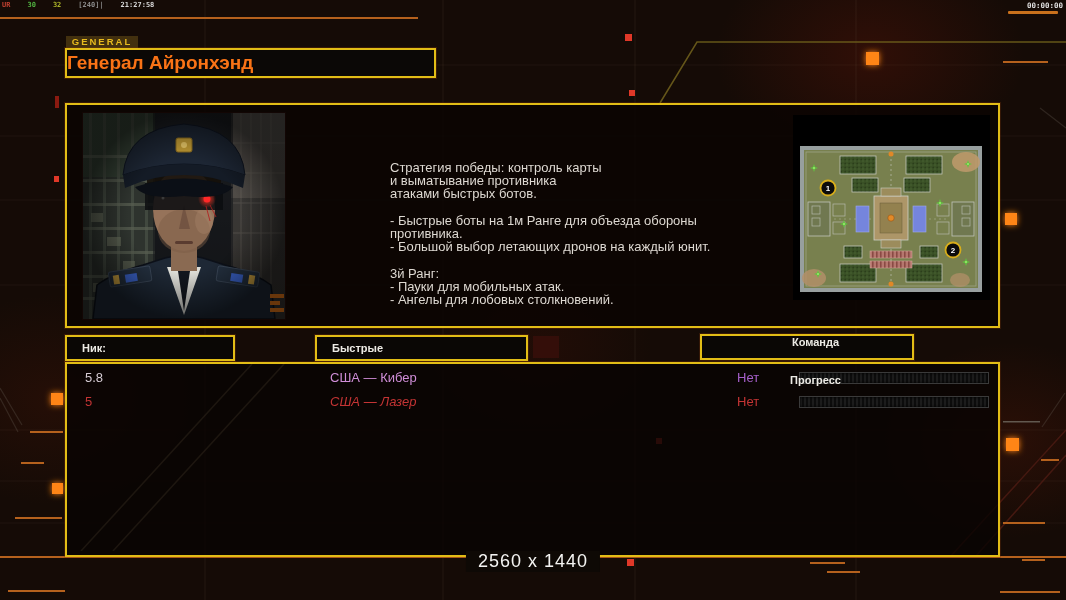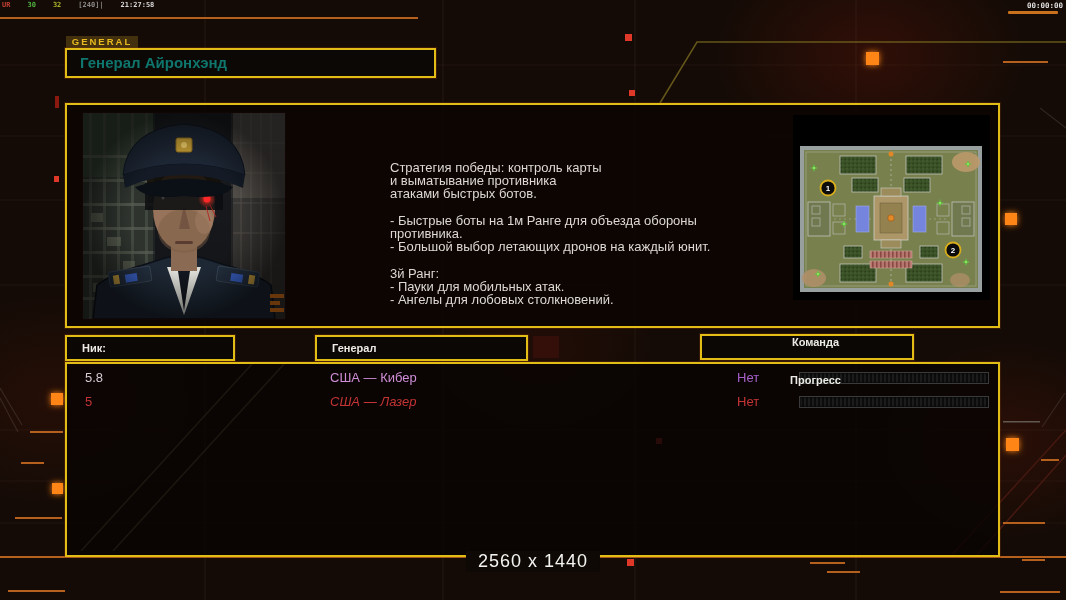--- a/index.html
+++ b/index.html
@@ -19,21 +19,21 @@
   .perf span{margin-right:17px;}
   .match-timer{position:absolute;right:3px;top:1px;font:bold 7.5px "DejaVu Sans Mono",monospace;color:#e2e2e2;z-index:5;}
   .timer-bar{position:absolute;left:1008px;top:11px;width:50px;height:3px;background:#c9711c;border-radius:1px;z-index:5;}
   
   .general-tab{position:absolute;left:66px;top:36px;width:72px;height:12px;line-height:12px;
     background:#42300f;color:#e8ba1e;font-size:9.5px;font-weight:bold;letter-spacing:2px;
     text-align:center;z-index:6;}
   .title-box{position:absolute;left:65px;top:48px;width:367px;height:26px;
     border:2px solid #e2bd16;background:#0b0806;z-index:6;
     box-shadow:0 0 0 1px rgba(130,55,10,.35);}
-  .title-box .t{display:block;padding-left:13px;line-height:26px;font-size:15px;font-weight:bold;color:#0f766e;}
+  .title-box .t{display:block;line-height:26px;font-size:19px;font-weight:bold;color:#f97316;}
   
   .main-panel{position:absolute;left:65px;top:103px;width:931px;height:221px;
     border:2px solid #e2bd16;background:rgba(10,5,2,.85);z-index:5;
     box-shadow:0 0 0 1px rgba(130,55,10,.3);}
   .portrait{position:absolute;left:15px;top:7px;width:202px;height:206px;border:1px solid #120604;background:#0c0d0f;}
   .description{position:absolute;left:323px;top:56px;width:345px;
     font-size:13px;line-height:13.2px;color:#ded9d2;white-space:pre-line;}
   .minimap-panel{position:absolute;left:726px;top:10px;width:197px;height:185px;background:#000;}
   .minimap{position:absolute;left:7px;top:31px;}
   
@@ -357,21 +357,21 @@
           <text x="153" y="107" text-anchor="middle" font-size="8" font-weight="bold" fill="#ffffff" font-family="Liberation Sans, sans-serif">2</text>
         </g>
       </svg>
     </div>
   </div>
 
   <div class="hdr-box hdr-nick">
     <span>Ник:</span>
   </div>
   <div class="hdr-box hdr-general">
-    <span>Генерал</span>
+    <span>Быстрые</span>
   </div>
   <div class="hdr-box hdr-team">
     <span>Команда</span>
     <span>Прогресс</span>
   </div>
 
   <div class="players-panel">
     <svg class="panel-traces" width="927" height="187" viewBox="0 0 927 187">
       <g stroke="#a8906a" stroke-width="1.5" opacity="0.12">
         <line x1="14" y1="187" x2="185" y2="0"></line>

